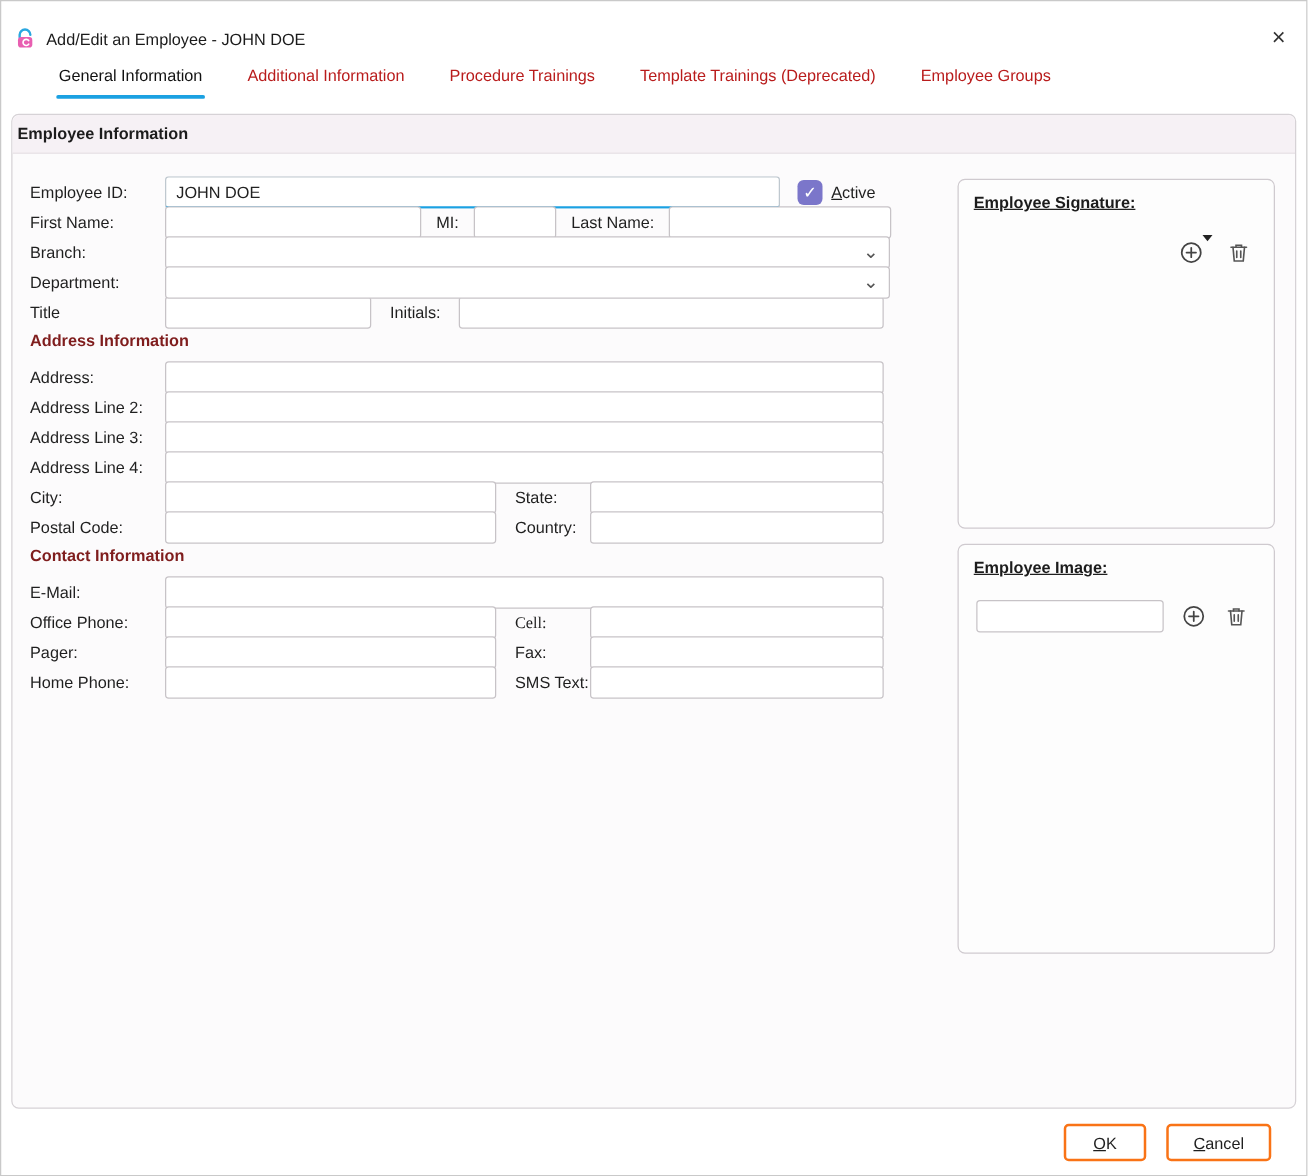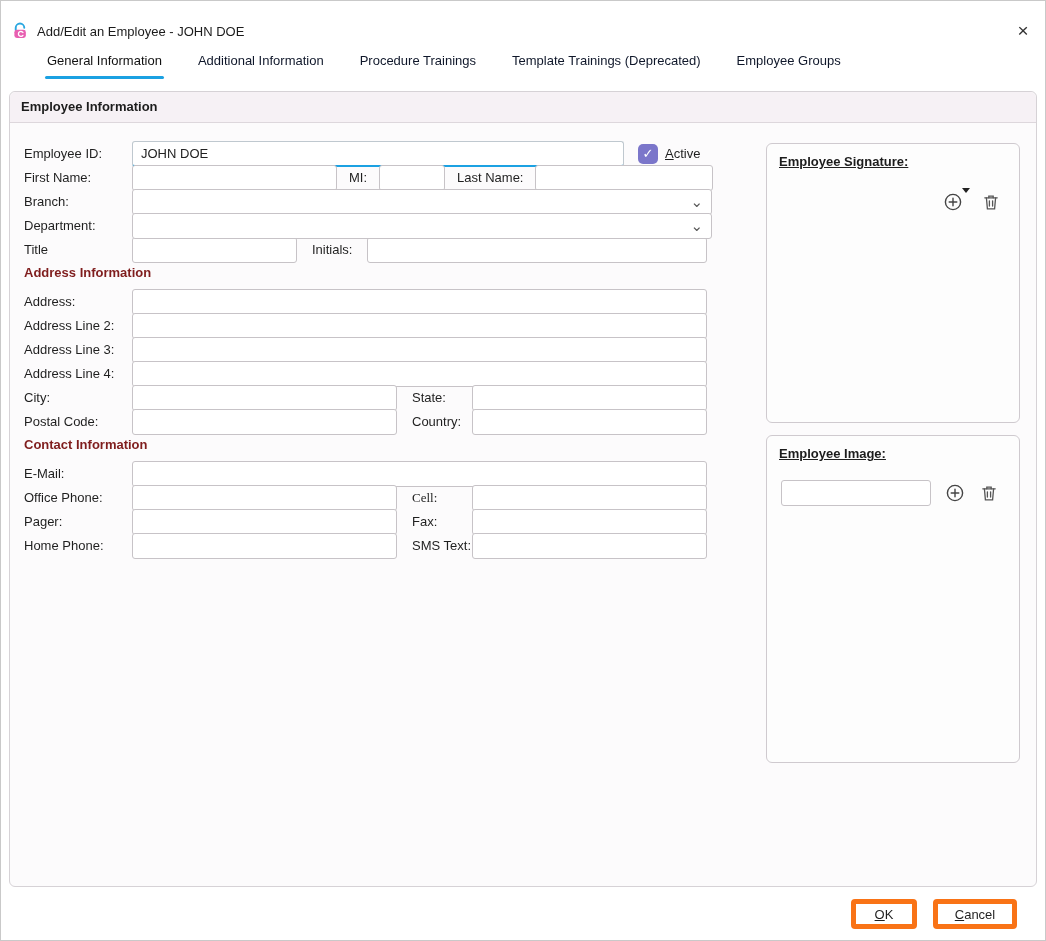--- a/index.html
+++ b/index.html
@@ -15,27 +15,27 @@
     overflow:hidden;
   }
   
   .titlebar{position:absolute;top:12px;left:0;right:0;height:36px;display:flex;align-items:center;padding-left:10px;box-sizing:border-box;}
   .app-icon{width:18px;height:18px;flex:none;}
   .title-text{margin-left:8px;color:#1b1b1b;}
   .close-btn{position:absolute;top:0;right:0;width:44px;height:36px;display:flex;align-items:center;justify-content:center;
     font-size:19px;color:#333;cursor:pointer;font-weight:300;}
   
   .tabs{position:absolute;top:48px;left:44px;display:flex;gap:32px;height:30px;}
-  .tab{position:relative;padding:4px 2px 10px 2px;color:#0f172a;cursor:pointer;white-space:nowrap;}
+  .tab{position:relative;padding:4px 2px 10px 2px;color:#b91c1c;cursor:pointer;white-space:nowrap;}
   .tab.active{color:#111;}
   .tab.active::after{content:"";position:absolute;left:0;right:0;bottom:0;height:3px;border-radius:2px;background:var(--accent-blue);}
   
   .groupbox{position:absolute;left:8px;right:8px;top:90px;height:796px;border:1px solid #d6d2d6;border-radius:6px;background:#fcfbfc;box-sizing:border-box;}
   .group-header{height:30px;line-height:30px;background:var(--group-header-bg);border-bottom:1px solid #ddd7dc;
-    border-radius:6px 6px 0 0;padding-left:11px;font-weight:bold;color:#1c1c1c;}
+    border-radius:6px 6px 0 0;padding-left:4px;font-weight:bold;color:#1c1c1c;}
   .group-body{position:relative;height:764px;}
   
   .form{position:absolute;left:14px;top:22px;width:700px;}
   .row{display:flex;align-items:center;height:17px;margin-bottom:7px;}
   .lbl{flex:none;color:#1f1f1f;}
   .w-main{width:108px;}
   .heading{font-weight:bold;height:20px;margin:4px 0 8px 0;color:#7f1d1d;}
   input.txt{height:26px;border:1px solid #c7c3c7;border-radius:3px;background:#fff;box-sizing:border-box;
     padding:0 8px;font-family:inherit;font-size:13px;color:#222;outline:none;}
   input.txt.focused{border-color:#bfc8cf;border-bottom:2px solid var(--accent-blue);}
@@ -54,21 +54,21 @@
   .panel-title{font-weight:bold;padding:10px 12px 0 12px;color:#1c1c1c;}
   .panel-sig{right:16px;top:20px;height:280px;}
   .panel-img{right:16px;top:312px;height:328px;}
   .panel-icons{position:absolute;top:48px;right:18px;display:flex;gap:18px;align-items:center;}
   .icon-btn{width:20px;height:20px;cursor:pointer;position:relative;display:inline-flex;align-items:center;justify-content:center;}
   .caret{position:absolute;top:-4px;right:-7px;width:0;height:0;border-left:4px solid transparent;border-right:4px solid transparent;border-top:5px solid #222;}
   .image-row{position:absolute;top:44px;left:14px;display:flex;gap:14px;align-items:center;}
   .image-row input.txt{width:150px;}
   
   .footer{position:absolute;right:28px;bottom:11px;display:flex;gap:16px;}
-  .btn{height:30px;background:#fff;border:5px solid #f97316;border-radius:4px;font-family:inherit;font-size:13px;color:#1f1f1f;cursor:pointer;display:flex;align-items:center;justify-content:center;}
+  .btn{height:30px;background:#fff;border:2px solid #f97316;border-radius:4px;font-family:inherit;font-size:13px;color:#1f1f1f;cursor:pointer;display:flex;align-items:center;justify-content:center;}
   .btn-ok{width:66px;}
   .btn-cancel{width:84px;}
   svg{display:block;}
 </style>
 </head>
 <body>
 
 <div class="dialog">
 
   <div class="titlebar">

